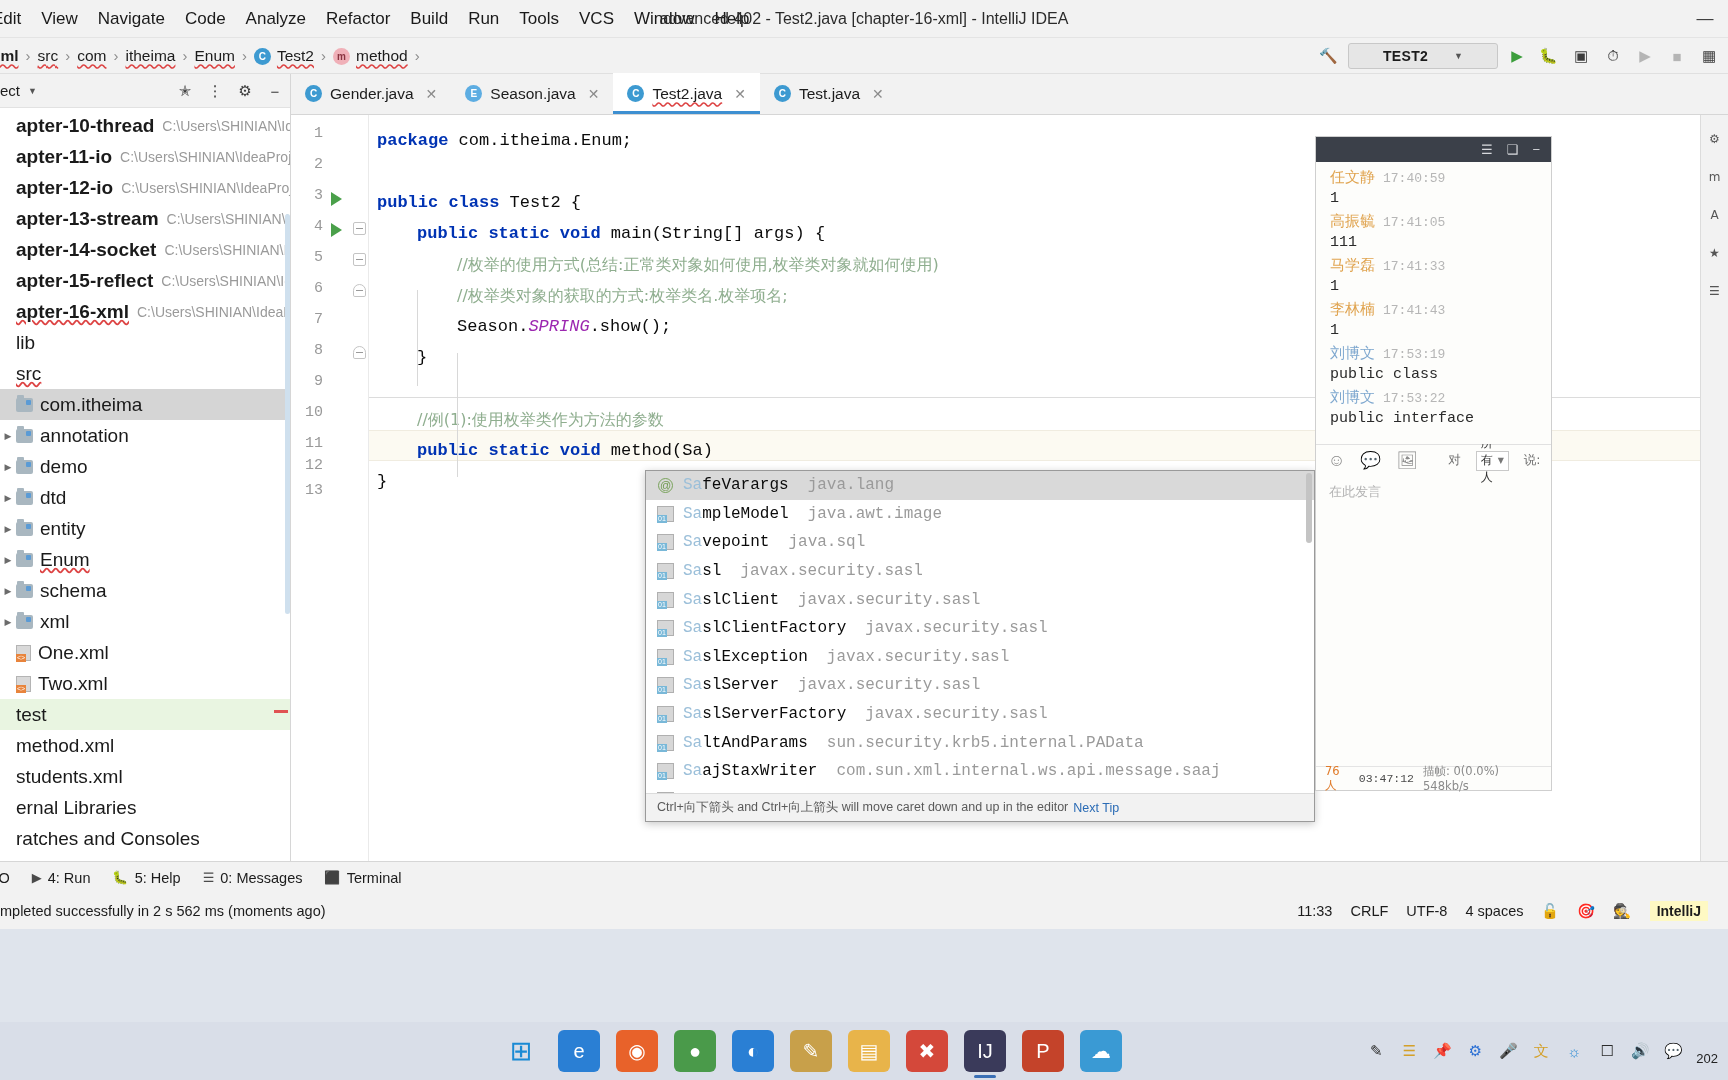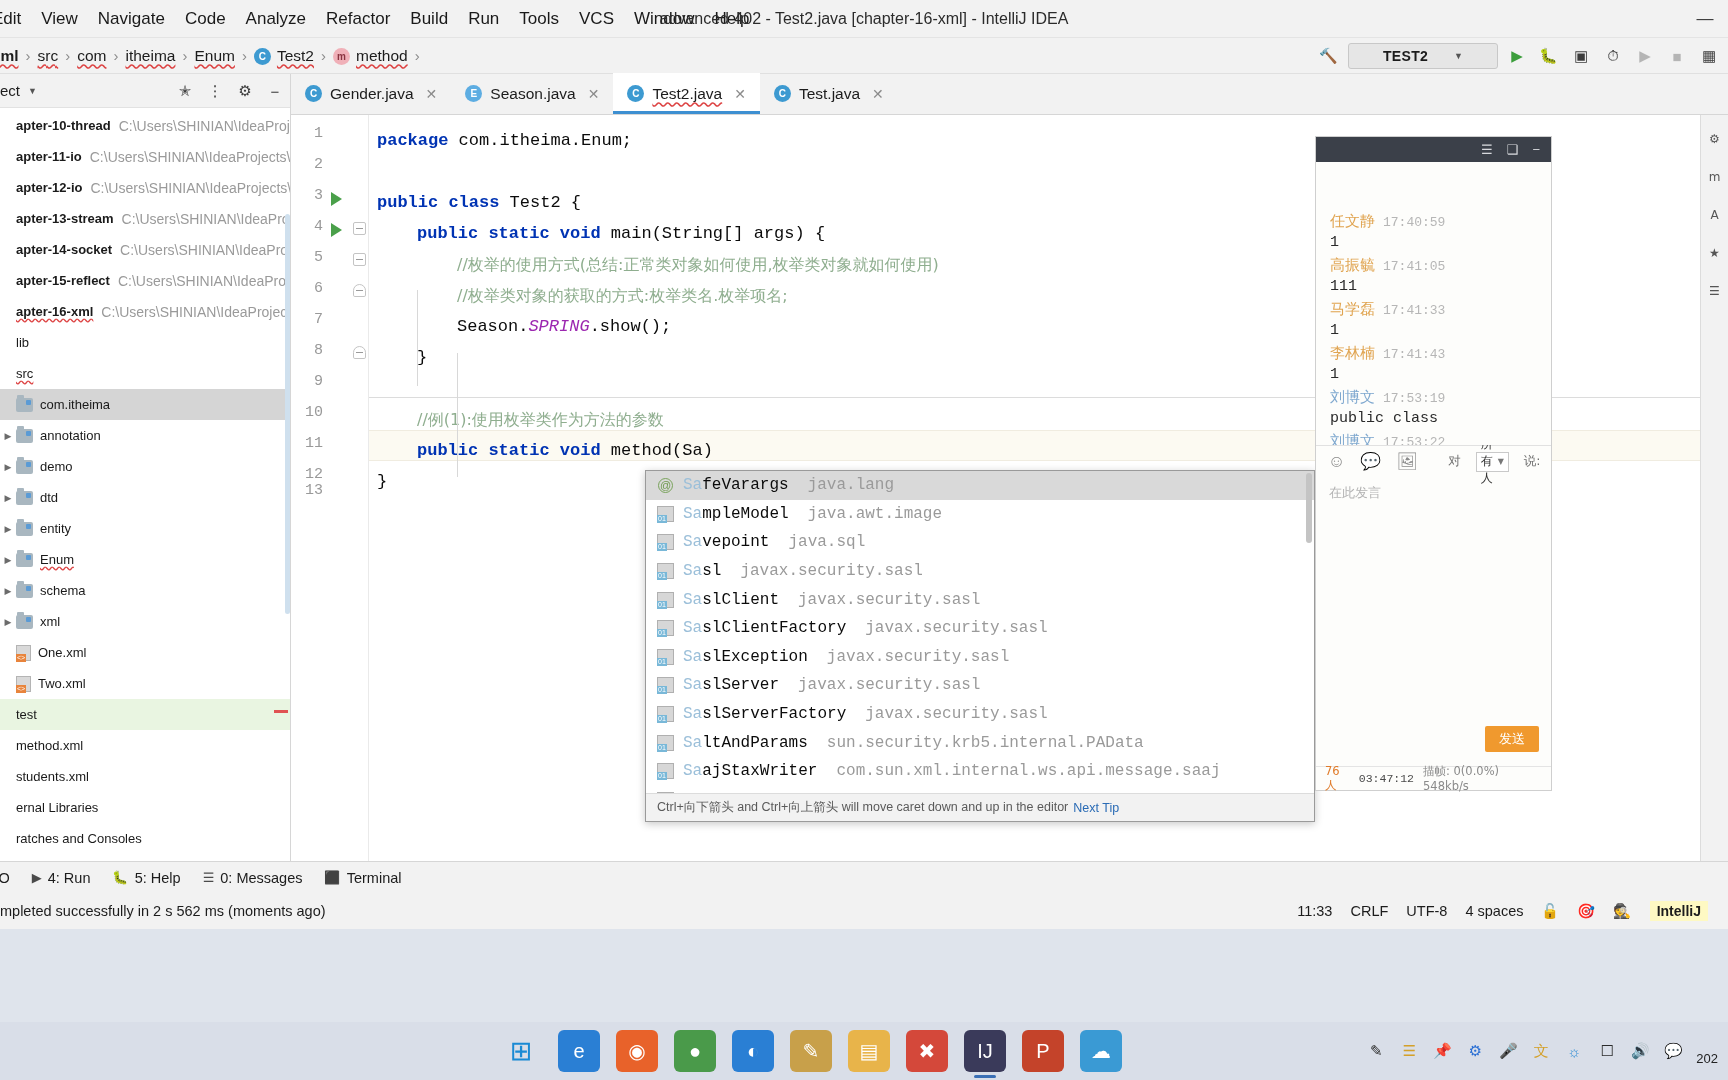--- a/index.html
+++ b/index.html
@@ -115,21 +115,21 @@
     background: #5b9bd5; border-radius: 1px;
   }
   .tnode .xmlico {
     width: 15px; height: 16px; flex: 0 0 15px; margin-right: 7px; position: relative;
     background: #d9d9d9; border: 1px solid #b4b4b4;
   }
   .tnode .xmlico::after {
     content: "<>"; position: absolute; left: -1px; bottom: -2px;
     font-size: 7px; background: #e8843c; color: #fff; padding: 0 1px; line-height: 8px;
   }
-  .tnode .label { font-size: 13px; text-align: right; }
+  .tnode .label { font-size: 19px; text-align: right; }
   .tnode .label.bold { font-weight: bold; }
   .tnode .label.wavy { text-decoration: underline wavy #d44; text-underline-offset: 2px; }
   .tnode .path { font-size: 14px; color: #9a9a9a; margin-left: 8px; }
   .scrollbar-v {
     position: absolute; right: 0; top: 140px; width: 5px; height: 400px;
     background: #cfe0ee; border-radius: 3px;
   }
   .red-mark {
     position: absolute; right: 2px; width: 14px; height: 3px; background: #e05252;
   }
@@ -265,21 +265,21 @@
   .chat {
     position: absolute; left: 1315px; top: 136px; width: 237px; height: 655px;
     background: #fdfdfb; border: 1px solid #cfcfcf; z-index: 50;
     display: flex; flex-direction: column;
   }
   .chat-head {
     height: 25px; background: #3b4049; display: flex; align-items: center;
     justify-content: flex-end; gap: 14px; padding-right: 11px;
     color: #d7d9dd; font-size: 13px;
   }
-  .chat-msgs { flex: 1; overflow: hidden; position: relative; background: #fdfdfb; padding: 6px 0 0 14px; margin-top: 44px; }
+  .chat-msgs { flex: 1; overflow: hidden; position: relative; background: #fdfdfb; padding: 6px 0 0 14px; }
   .msg { margin-bottom: 2px; }
   .msg-head { display: flex; align-items: baseline; gap: 8px; }
   .msg-name { font-size: 15px; font-family: "DejaVu Sans", sans-serif; }
   .msg-name.orange { color: #e0a450; }
   .msg-name.blue { color: #7fa8cf; }
   .msg-time { font-size: 13px; color: #b6b6b6; font-family: "Liberation Mono", monospace; }
   .msg-body {
     font-size: 15px; color: #2a2a2a; font-family: "Liberation Mono", monospace;
     line-height: 22px; margin-top: 1px;
   }
@@ -606,21 +606,21 @@
         <div class="gutter-line" style="top: 134px;">5</div>
         <div class="fold" style="top: 138px;"></div>
         <div class="gutter-line" style="top: 165px;">6</div>
         <div class="fold tip" style="top: 169px;"></div>
         <div class="gutter-line" style="top: 196px;">7</div>
         <div class="gutter-line" style="top: 227px;">8</div>
         <div class="fold tip" style="top: 231px;"></div>
         <div class="gutter-line" style="top: 258px;">9</div>
         <div class="gutter-line" style="top: 289px;">10</div>
         <div class="gutter-line" style="top: 320px;">11</div>
-        <div class="gutter-line" style="top: 351px;">12</div>
+        <div class="gutter-line" style="top: 342px;">12</div>
         <div class="gutter-line" style="top: 367px;">13</div>
       </div>
     <div class="gutter-sep"></div>
     <div class="code" id="code"><div class="cl" style="top: 10px; left: 0px;"><span class="kw">package</span><span class="plain"> com.itheima.Enum;</span></div><div class="cl" style="top: 41px; left: 0px;"></div><div class="cl" style="top: 72px; left: 0px;"><span class="kw">public class</span><span class="plain"> Test2 {</span></div><div class="cl" style="top: 103px; left: 40px;"><span class="kw">public static void</span><span class="plain"> main(String[] args) {</span></div><div class="cl" style="top: 134px; left: 80px;"><span class="cmt-cn">//枚举的使用方式(总结:正常类对象如何使用,枚举类对象就如何使用)</span></div><div class="cl" style="top: 165px; left: 80px;"><span class="cmt-cn">//枚举类对象的获取的方式:枚举类名.枚举项名;</span></div><div class="cl" style="top: 196px; left: 80px;"><span class="plain">Season.</span><span class="fld">SPRING</span><span class="plain">.show();</span></div><div class="cl" style="top: 227px; left: 40px;"><span class="plain">}</span></div><div class="cl" style="top: 258px; left: 0px;"></div><div class="cl" style="top: 289px; left: 40px;"><span class="cmt-cn">//例(1):使用枚举类作为方法的参数</span></div><div class="cl" style="top: 320px; left: 40px;"><span class="kw">public static void</span><span class="plain"> method</span><span class="plain">(</span><span class="plain">Sa</span><span class="plain">)</span></div><div class="cl" style="top: 351px; left: 0px;"><span class="plain">}</span></div><div class="cl" style="top: 382px; left: 0px;"></div></div>
   <div class="indent-guide" style="left: 126px; top: 175px; height: 96px;"></div>
       <div class="indent-guide" style="left: 166px; top: 238px; height: 124px;"></div>
     </div>
 
   <div class="right-strip">
     <div class="strip-ico">⚙</div>
@@ -758,23 +758,20 @@
       <span>🖼</span>
       <span class="spacer"></span>
       <span class="at-label">对</span>
       <span class="at-select">
         <span>所有人</span>
         <span class="ca">▼</span>
       </span>
       <span class="at-label">说:</span>
     </div>
     <div class="chat-input">在此发言</div>
-    <div class="chat-send-row">
-      <div class="send-btn">发送</div>
-    </div>
     <div class="chat-status">
       <span class="cnt">76人</span>
       <span class="tm">03:47:12</span>
       <span>描帧: 0(0.0%) 548kb/s</span>
     </div>
   </div>
 
   <div class="toolbar-bottom" id="twbar">
       <div class="tw" style="margin-left: -12px;">
         <span>DO</span>

